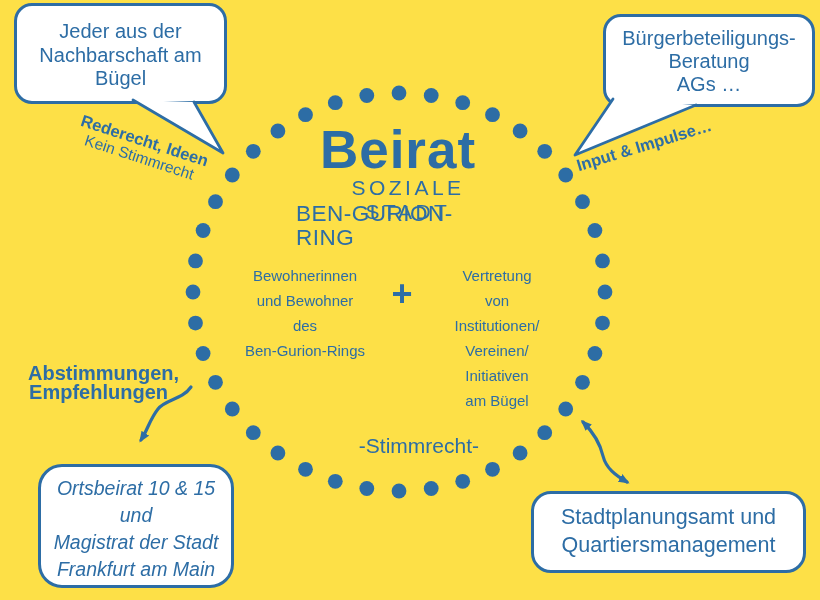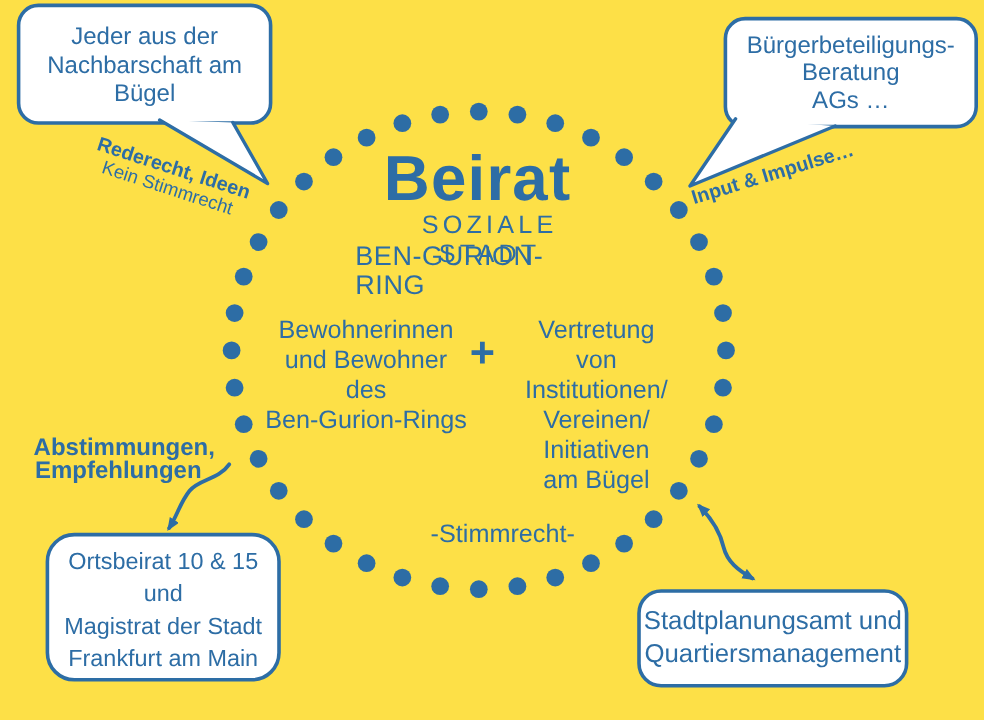--- a/index.html
+++ b/index.html
@@ -16,41 +16,41 @@
     border:3px solid var(--primary); border-radius:18px;
     text-align:center; font-size:20px; line-height:23.5px;
     white-space:pre-line; z-index:1;
   }
   .bubble-tl { left:14px; top:3px; width:213px; height:101px; padding-top:14px; }
   .bubble-tr { left:603px; top:14px; width:212px; height:93px; padding-top:10px; line-height:23px; }
   .box {
     position:absolute; box-sizing:border-box; background:#fff;
     border:3px solid var(--primary); text-align:center; white-space:pre-line; z-index:1;
   }
-  .box-bl { left:38px; top:444px; width:196px; height:124px; border-radius:24px;
-            font-size:19.5px; line-height:27px; padding-top:8px; }
-  .box-br { left:531px; top:491px; width:226px; height:82px; border-radius:20px;
+  .box-bl { left:38px; top:464px; width:196px; height:124px; border-radius:24px;
+            font-size:19.5px; line-height:27px; padding-top:8px;font-style:italic; }
+  .box-br { left:531px; top:491px; width:275px; height:82px; border-radius:20px;
             font-size:21.5px; line-height:27.5px; padding-top:10px; }
   .rot-label { position:absolute; text-align:center; z-index:2; }
   .rot-tl { left:62px; top:131px; width:160px; transform:rotate(18deg); }
   .rot-tr { left:569px; top:136px; width:150px; transform:rotate(-17deg); }
   .bold16 { font-weight:bold; font-size:16.5px; line-height:18px; }
   .reg15  { font-size:15.5px; line-height:18px; }
   .side-label-left  { left:28px;  top:364px; width:140px; text-align:right;
                       font-weight:bold; font-size:20px; line-height:18.5px; }
   .side-label-right { left:631px; top:403px; width:160px; text-align:left;
                       font-size:16px; line-height:17.5px; }
   .side-label-right .b { font-weight:bold; font-size:16.5px; }
   .title    { left:298px; top:128px; width:200px; text-align:center;
               font-weight:bold; font-size:53px; line-height:44px; letter-spacing:1px; }
   .subtitle1{ left:308px; top:176px; width:200px; text-align:center;
               font-size:21px; line-height:24px; letter-spacing:3.5px; }
   .subtitle2{ left:296px; top:202px; width:200px; text-align:left;
               font-size:22.5px; line-height:24px; letter-spacing:0.5px; }
-  .col      { top:263px; width:180px; text-align:center; font-size:21px; line-height:25px; }
+  .col      { top:263px; width:180px; text-align:center; font-size:15px; line-height:25px; }
   .col-left { left:215px; }
   .col-right{ left:407px; }
   .plus     { left:386px; top:276px; width:32px; text-align:center;
               font-weight:bold; font-size:36px; line-height:36px; }
   .voting   { left:329px; top:434px; width:150px; text-align:right; font-size:21px; }
   svg.overlay { position:absolute; left:0; top:0; z-index:3; pointer-events:none; }
   .dot { fill:var(--primary); }
   .tail { fill:#ffffff; stroke:var(--primary); stroke-width:2.8;
           stroke-linejoin:round; stroke-linecap:round; }
   .curve { fill:none; stroke:var(--primary); stroke-width:3.2; stroke-linecap:round; }

